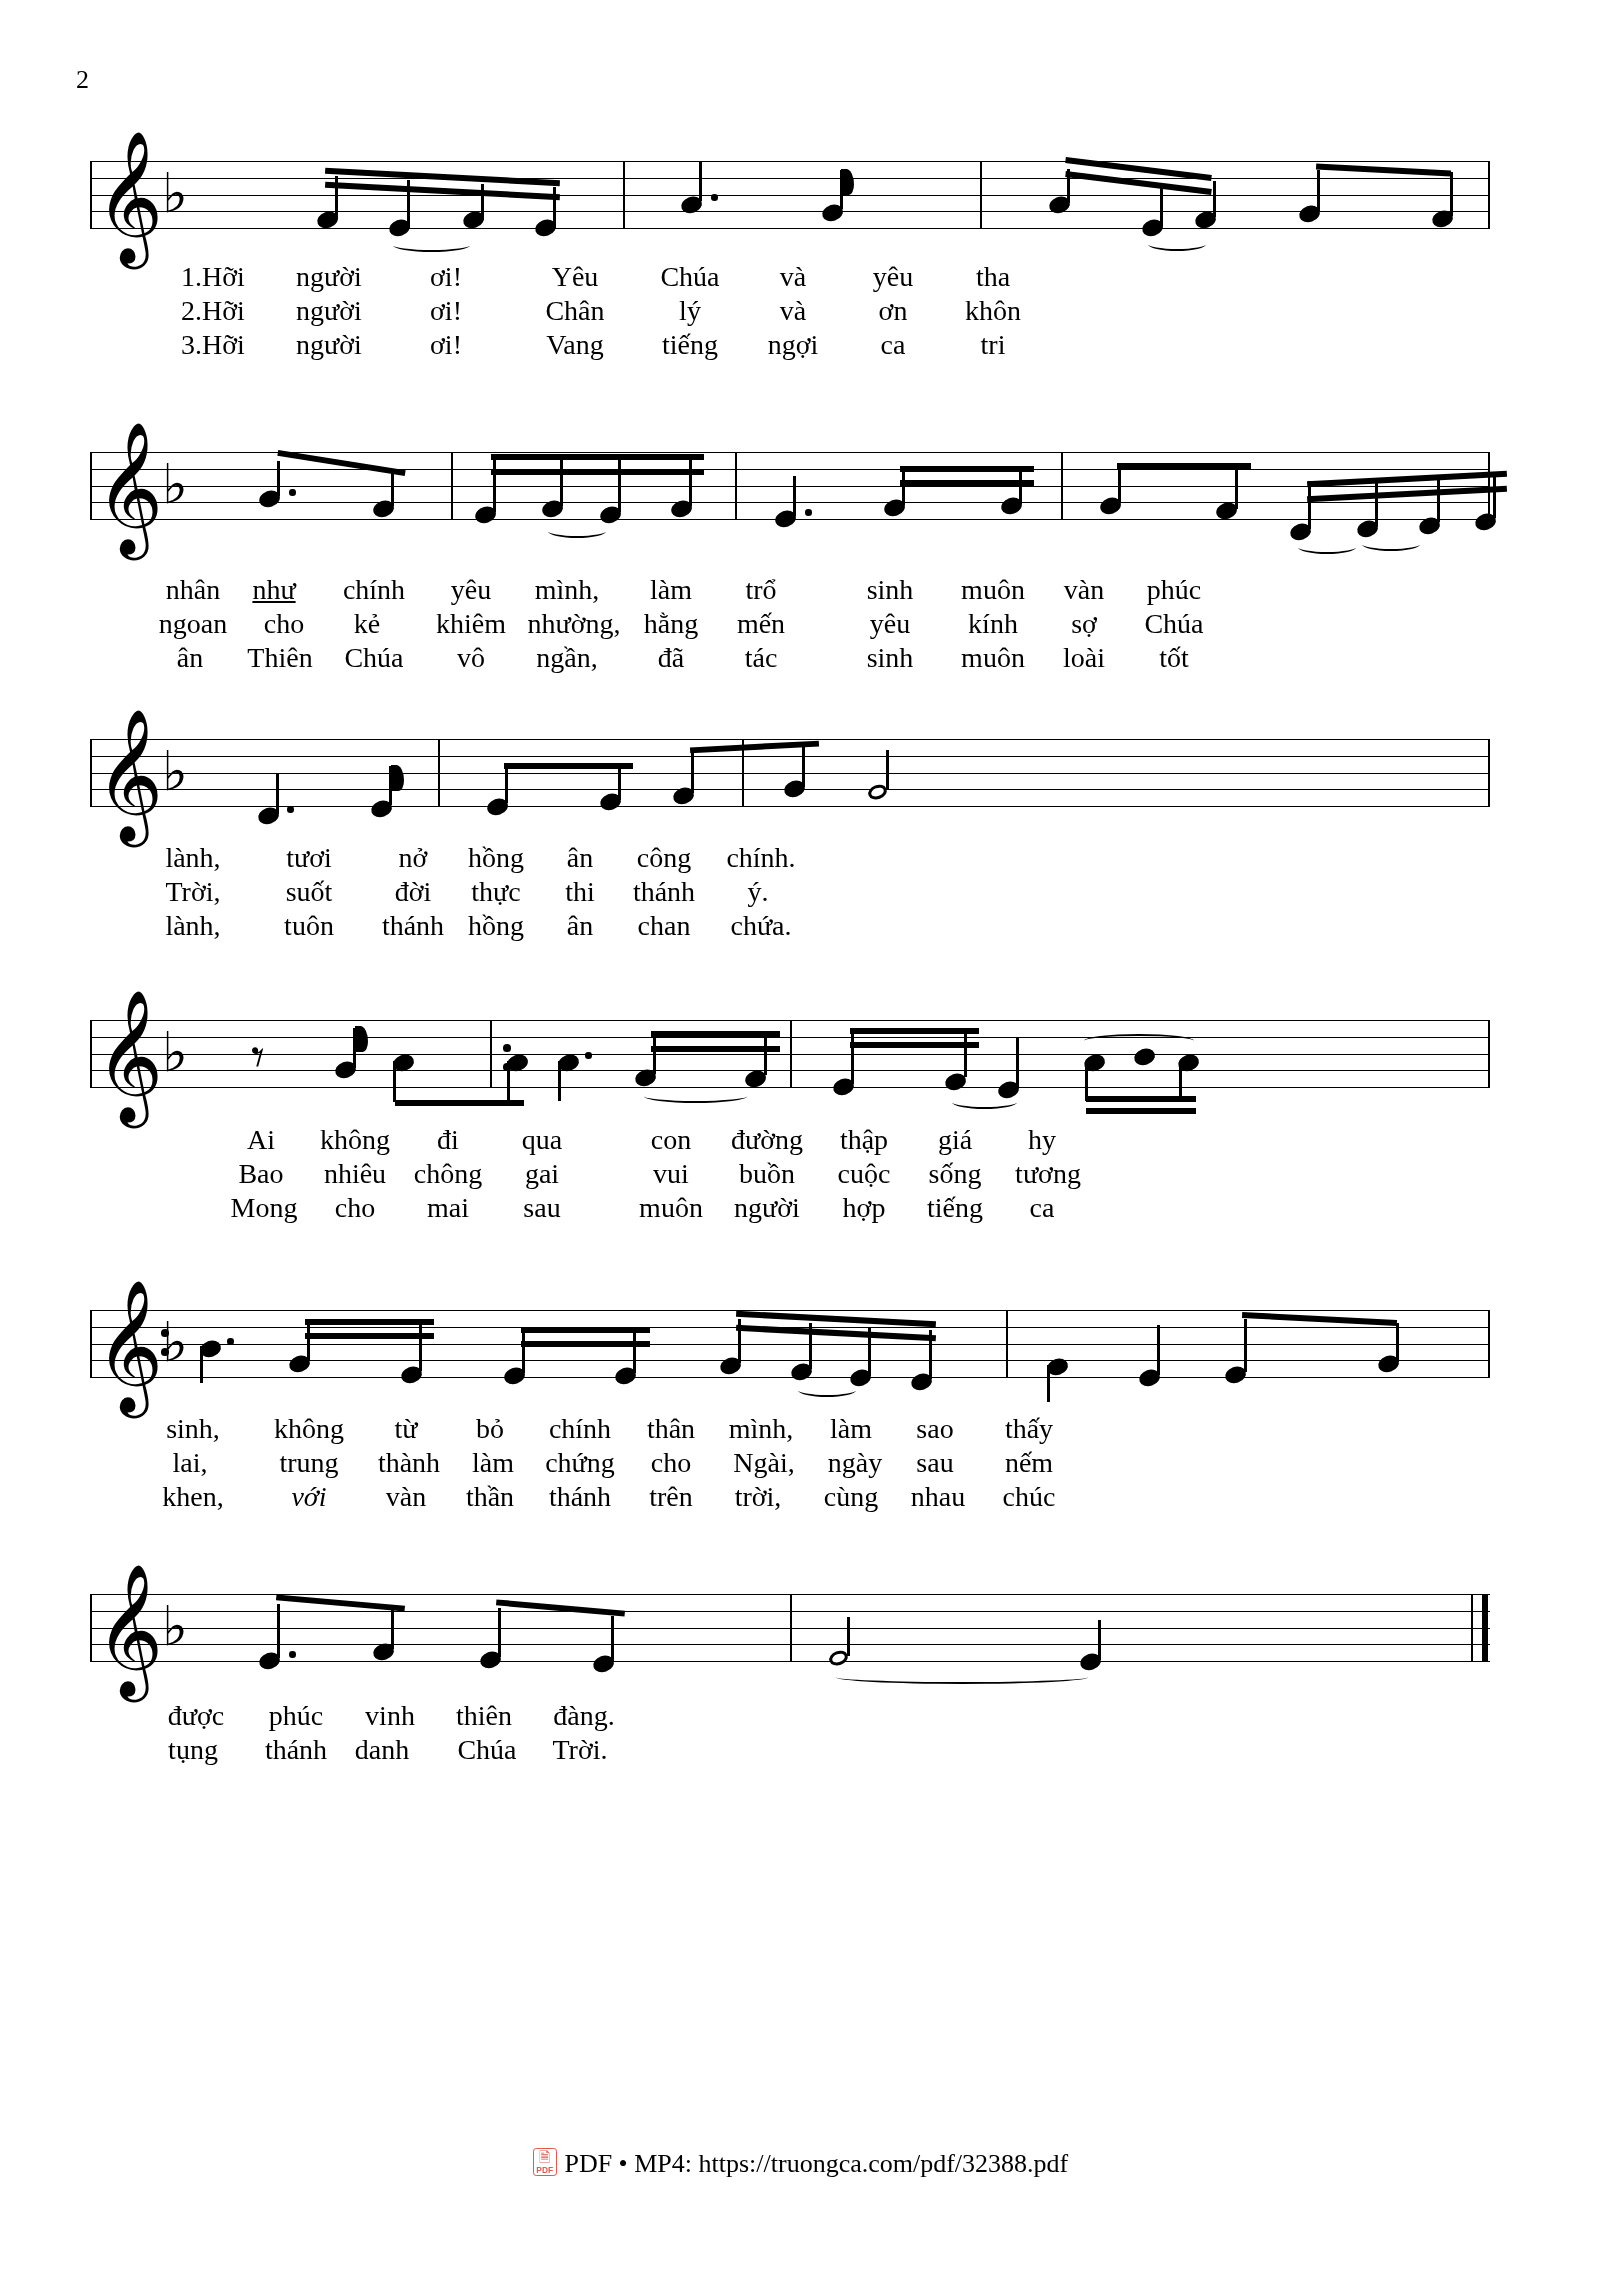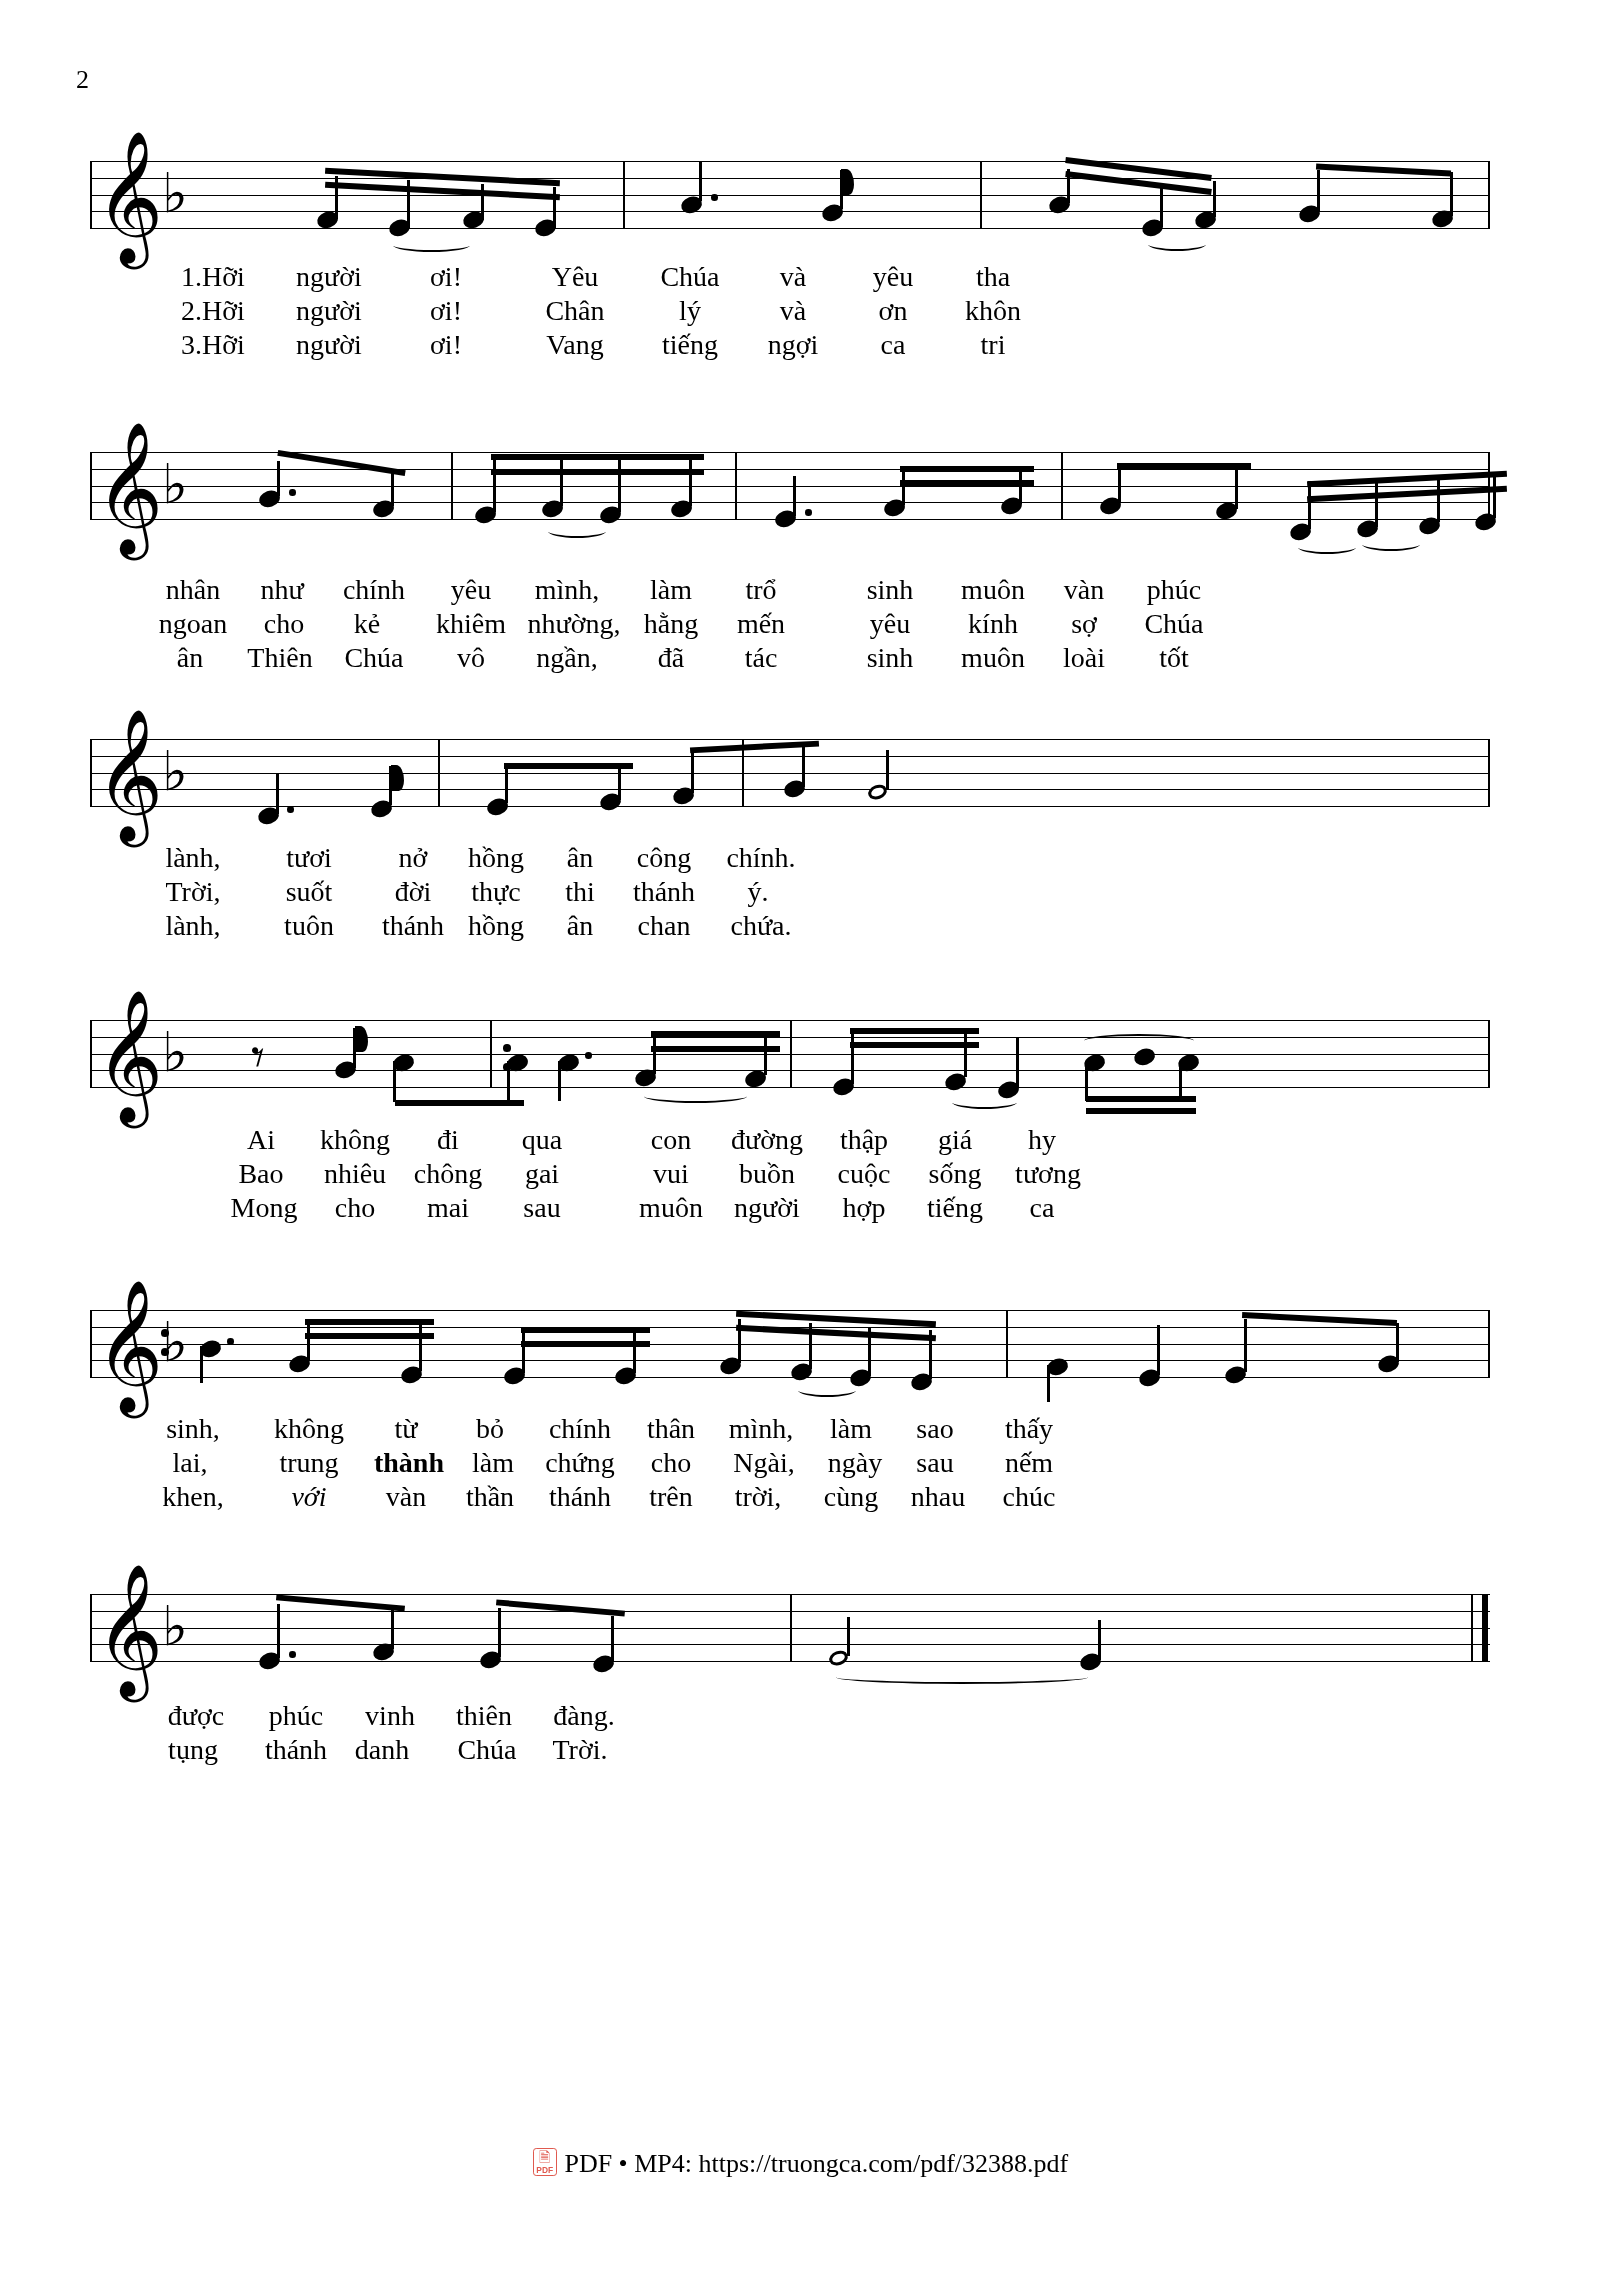--- a/index.html
+++ b/index.html
@@ -372,21 +372,21 @@
       <div class="nh" style="left:1329px; top:92px;"></div>
       <div class="stem" style="left:1347px; top:50px; height:46px;"></div>
       <div class="nh" style="left:1385px; top:88px;"></div>
       <div class="stem" style="left:1403px; top:46px; height:46px;"></div>
       <div class="tie" style="left:1208px; top:114px; width:58px;"></div>
       <div class="tie" style="left:1272px; top:111px; width:58px;"></div>
     </div>
     <div class="lyrics" style="top:148px;">
       <div class="lyric-line">
         <span style="left:103px;">nhân</span>
-        <span style="left:192px;">như</span>
+        <span style="left:184px;text-decoration:underline;">như</span>
         <span style="left:284px;">chính</span>
         <span style="left:381px;">yêu</span>
         <span style="left:477px;">mình,</span>
         <span style="left:581px;">làm</span>
         <span style="left:671px;">trổ</span>
         <span style="left:800px;">sinh</span>
         <span style="left:903px;">muôn</span>
         <span style="left:994px;">vàn</span>
         <span style="left:1084px;">phúc</span>
       </div>
@@ -659,21 +659,21 @@
         <span style="left:490px;">chính</span>
         <span style="left:581px;">thân</span>
         <span style="left:671px;">mình,</span>
         <span style="left:761px;">làm</span>
         <span style="left:845px;">sao</span>
         <span style="left:939px;">thấy</span>
       </div>
       <div class="lyric-line">
         <span style="left:100px;">lai,</span>
         <span style="left:219px;">trung</span>
-        <span style="left:319px;font-weight:bold;">thành</span>
+        <span style="left:319px;">thành</span>
         <span style="left:403px;">làm</span>
         <span style="left:490px;">chứng</span>
         <span style="left:581px;">cho</span>
         <span style="left:674px;">Ngài,</span>
         <span style="left:765px;">ngày</span>
         <span style="left:845px;">sau</span>
         <span style="left:939px;">nếm</span>
       </div>
       <div class="lyric-line">
         <span style="left:103px;">khen,</span>

